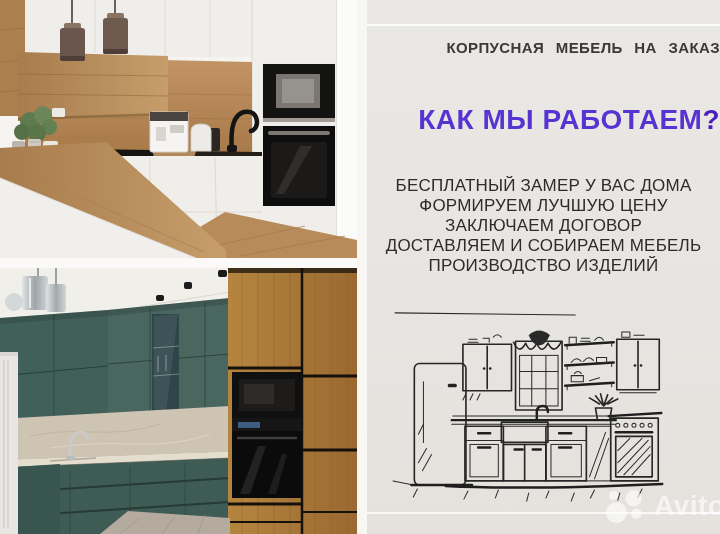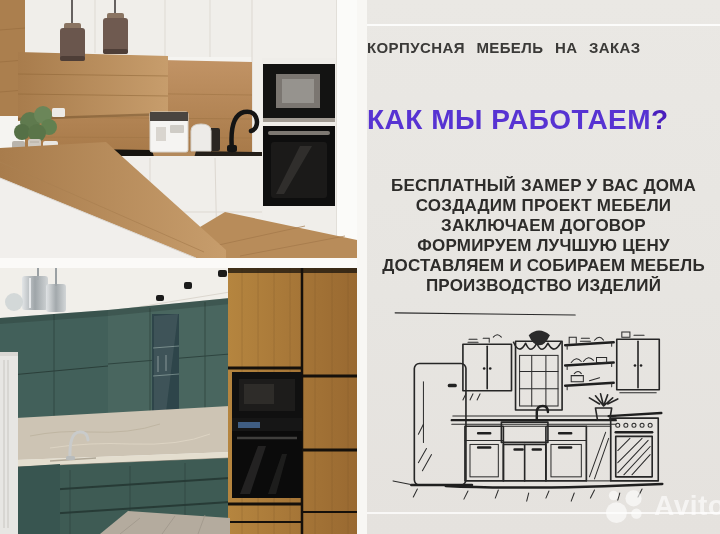--- a/index.html
+++ b/index.html
@@ -17,33 +17,33 @@
   .photo svg{display:block;width:100%;height:100%;}
   
   .panel{
     position:absolute;left:357px;top:0;width:363px;height:534px;
     background:linear-gradient(180deg,#eae8e4 0%,#e7e5e1 55%,#e5e2de 100%);
     border-left:10px solid #f8f7f4;
   }
   .top-line{position:absolute;left:0;right:0;top:24px;height:2px;background:rgba(255,255,255,.85);}
   .bottom-line{position:absolute;left:0;right:0;top:512px;height:2px;background:rgba(255,255,255,.75);}
   .heading{
-    position:absolute;left:0;right:0;top:37px;text-align:left;
+    position:absolute;left:0;right:0;top:37px;text-align:right;
     color:#3b3a38;font-size:15px;font-weight:700;line-height:22px;
     letter-spacing:.4px;word-spacing:7px;
   }
   .question{
-    position:absolute;left:0;right:0;top:104px;text-align:left;
+    position:absolute;left:0;right:0;top:104px;text-align:right;
     color:#5733d2;font-size:28px;font-weight:700;letter-spacing:.5px;
     white-space:nowrap;
   }
   .question .qmark{color:#4a1fbd;font-weight:800;}
   .steps{
     position:absolute;left:0;right:0;top:176px;text-align:center;
-    color:#2d2c2a;font-size:17px;font-weight:700;line-height:20px;
+    color:#2d2c2a;font-size:17px;font-weight:400;line-height:20px;
     letter-spacing:.2px;
   }
   .sketch{position:absolute;left:20px;top:310px;width:334px;height:194px;}
   .sketch svg{display:block;width:100%;height:100%;}
   .ink{stroke:#262626;fill:none;stroke-width:1.6;stroke-linecap:round;stroke-linejoin:round;}
   .ink-thin{stroke:#2b2b2b;fill:none;stroke-width:1;stroke-linecap:round;}
   .ink-bold{stroke:#1f1f1f;fill:none;stroke-width:2.4;stroke-linecap:round;}
   
   .watermark{
     position:absolute;left:604px;top:487px;display:flex;align-items:center;gap:8px;
@@ -279,23 +279,22 @@
     <div class="top-line"></div>
 
     <div class="heading">
       <div>КОРПУСНАЯ МЕБЕЛЬ НА ЗАКАЗ</div>
     </div>
 
     <div class="question"><span>КАК МЫ РАБОТАЕМ</span><span class="qmark">?</span></div>
 
     <div class="steps">
       <div class="step">БЕСПЛАТНЫЙ ЗАМЕР У ВАС ДОМА</div>
-      <div class="step">СОЗДАДИМ ПРОЕКТ МЕБЕЛИ</div>
+      <div class="step">ФОРМИРУЕМ ЛУЧШУЮ ЦЕНУ</div>
       <div class="step">ЗАКЛЮЧАЕМ ДОГОВОР</div>
-      <div class="step">ФОРМИРУЕМ ЛУЧШУЮ ЦЕНУ</div>
       <div class="step">ДОСТАВЛЯЕМ И СОБИРАЕМ МЕБЕЛЬ</div>
       <div class="step">ПРОИЗВОДСТВО ИЗДЕЛИЙ</div>
     </div>
 
     <div class="sketch">
       <svg viewBox="0 0 330 190">
 
         <path class="ink-thin" d="M8,2 L186,4"></path>
 
         <rect class="ink" x="27" y="52" width="51" height="120" rx="5"></rect>

